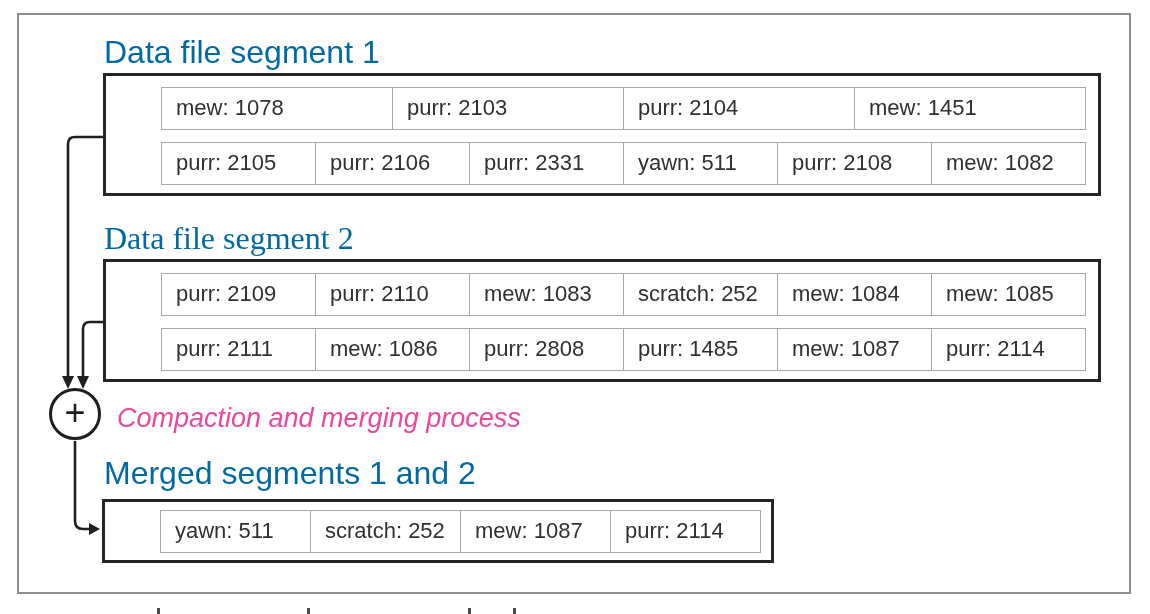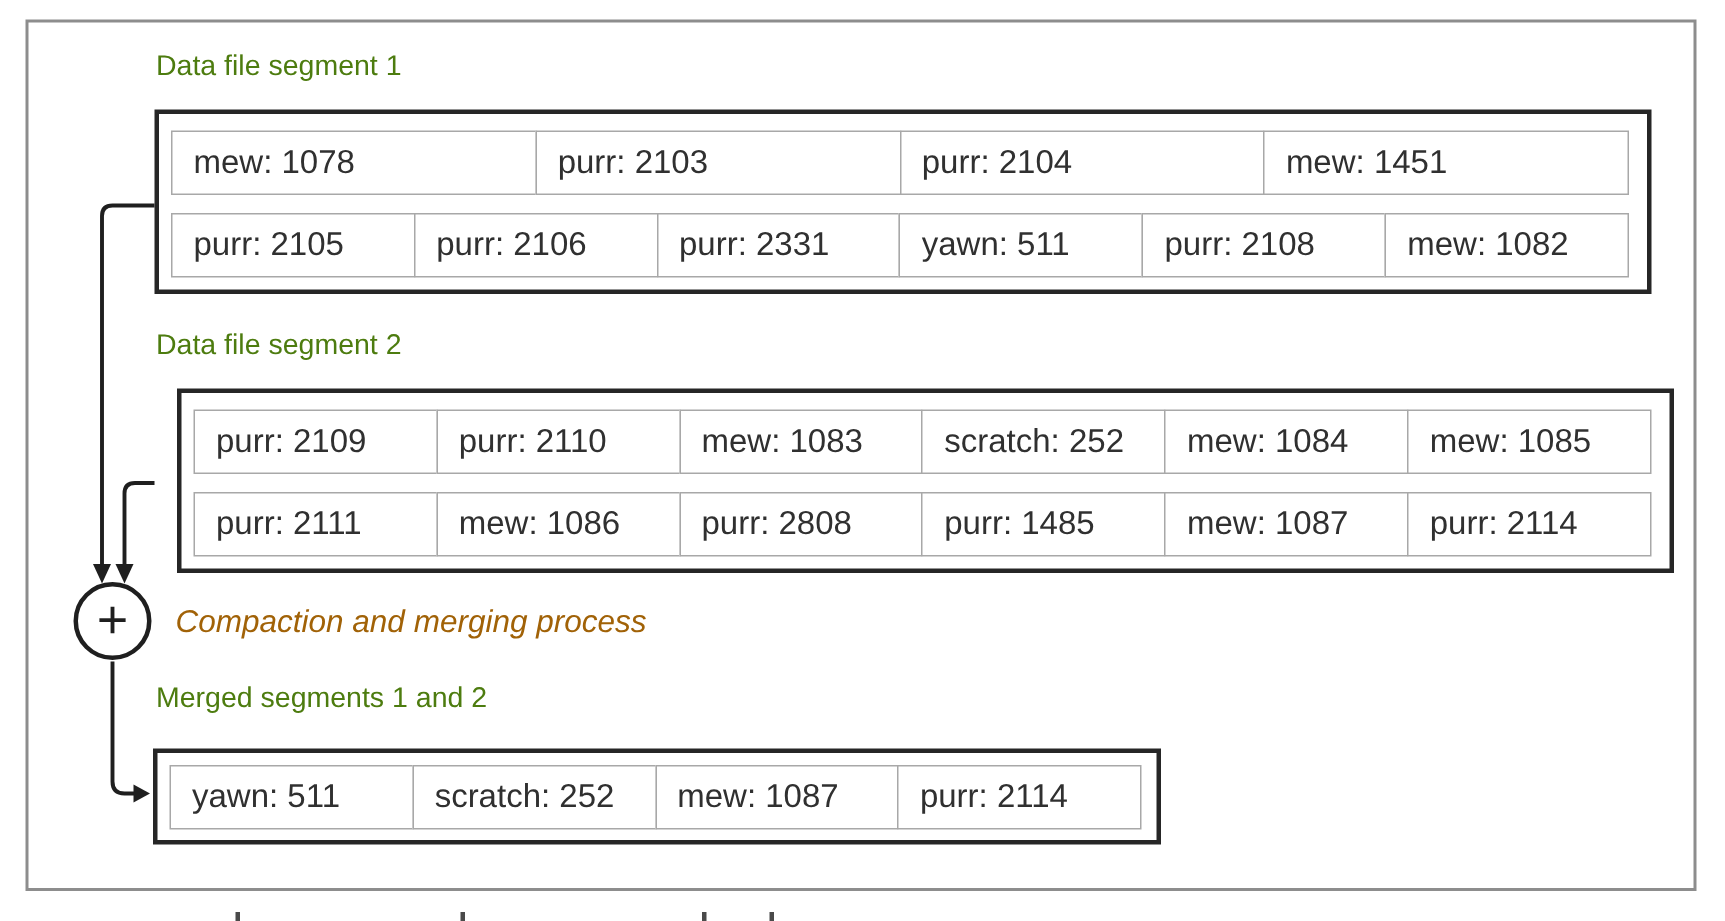--- a/index.html
+++ b/index.html
@@ -20,38 +20,39 @@
     left: 17px;
     top: 13px;
     width: 1114px;
     height: 581px;
     border: 2px solid #8d8d8d;
     background: #ffffff;
     box-sizing: border-box;
   }
   .seg-title {
     position: absolute;
-    font-size: 19px;
-    color: #4d7c0f;
+    font-size: 32px;
+    color: #0369a1;
     letter-spacing: 0px;
     white-space: nowrap;
   }
   .box {
     position: absolute;
     background: #ffffff;
     border: 3px solid #262626;
     box-sizing: border-box;
     display: flex;
     flex-direction: column;
     justify-content: center;
     gap: 12px;
     padding: 10px 12px 8px 8px;
   }
   .rec-row {
     display: flex;
+    margin-left: 47px;
   }
   .cell {
     flex: 1 1 0;
     height: 43px;
     border: 1px solid #a8a8a8;
     margin-left: -1px;
     background: #ffffff;
     box-sizing: border-box;
     display: flex;
     align-items: center;
@@ -78,23 +79,23 @@
     font-size: 36px;
     font-weight: 400;
     color: #1f1f1f;
     line-height: 1;
     padding-bottom: 3px;
   }
   .process-label {
     position: absolute;
     left: 117px;
     top: 403px;
-    font-size: 21px;
+    font-size: 27px;
     font-style: italic;
-    color: #a16207;
+    color: #ec4899;
     white-space: nowrap;
   }
   .arrow-layer {
     position: absolute;
     left: 0;
     top: 0;
     width: 1150px;
     height: 614px;
     pointer-events: none;
   }
@@ -124,22 +125,22 @@
     <div class="rec-row">
         <div class="cell">purr: 2105</div>
         <div class="cell">purr: 2106</div>
         <div class="cell">purr: 2331</div>
         <div class="cell">yawn: 511</div>
         <div class="cell">purr: 2108</div>
         <div class="cell">mew: 1082</div>
       </div>
   </div>
 
-  <div class="seg-title" style="left:104px; top:220px;">Data file segment 2</div>
-  <div class="box" style="left:118px; top:259px; width:998px; height:123px;">
+  <div class="seg-title" style="left:104px; top:220px;font-family:Liberation Serif, serif;">Data file segment 2</div>
+  <div class="box" style="left:103px; top:259px; width:998px; height:123px;">
     <div class="rec-row">
         <div class="cell">purr: 2109</div>
         <div class="cell">purr: 2110</div>
         <div class="cell">mew: 1083</div>
         <div class="cell">scratch: 252</div>
         <div class="cell">mew: 1084</div>
         <div class="cell">mew: 1085</div>
       </div>
     <div class="rec-row">
         <div class="cell">purr: 2111</div>

